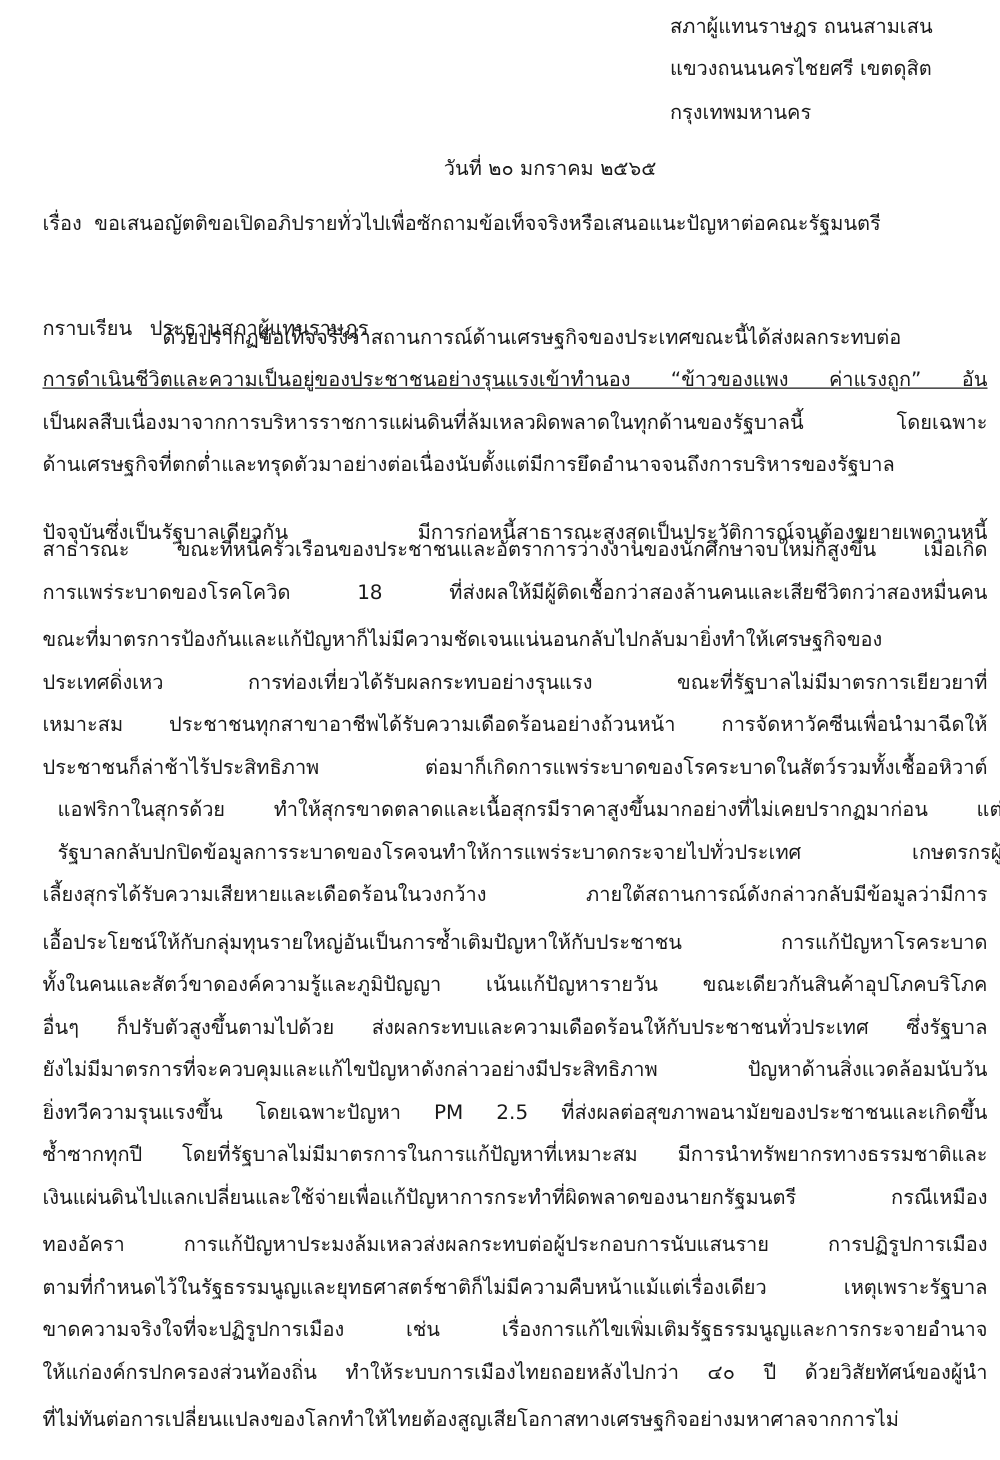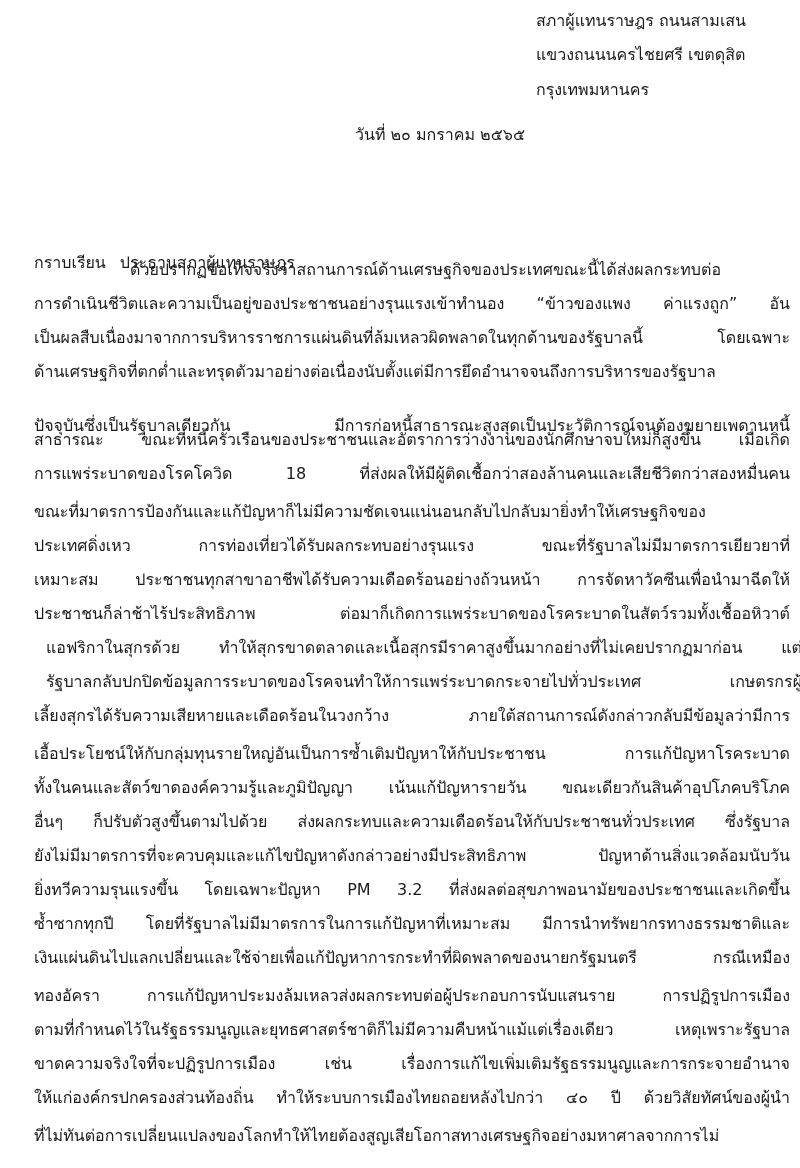--- a/index.html
+++ b/index.html
@@ -50,45 +50,48 @@
 <div class="page">
 
   <div>
     <div class="line addr" style="top:10px;">สภาผู้แทนราษฎร ถนนสามเสน</div>
     <div class="line addr" style="top:44px;">แขวงถนนนครไชยศรี เขตดุสิต</div>
     <div class="line addr" style="top:79px;">กรุงเทพมหานคร</div>
   </div>
 
   <div class="line date" style="top:124px;">วันที่ ๒๐ มกราคม ๒๕๖๕</div>
 
+  <div class="line subject" style="top:168px;">
+    <span>เรื่อง</span><span class="label-gap"></span><span>ขอเสนอญัตติขอเปิดอภิปรายทั่วไปเพื่อซักถามข้อเท็จจริงหรือเสนอแนะปัญหาต่อคณะรัฐมนตรี</span>
+  </div>
 
   <div class="line salutation" style="top:213px;margin-top:39px;">
     <span>กราบเรียน</span><span class="label-gap-wide"></span><span>ประธานสภาผู้แทนราษฎร</span>
   </div>
 
   <div>
     <div class="line body-line first" style="top:259px;">ด้วยปรากฏข้อเท็จจริงว่าสถานการณ์ด้านเศรษฐกิจของประเทศขณะนี้ได้ส่งผลกระทบต่อ</div>
-    <div class="line body-line" style="top:293px;">การดำเนินชีวิตและความเป็นอยู่ของประชาชนอย่างรุนแรงเข้าทำนอง “ข้าวของแพง ค่าแรงถูก” อัน</div>
+    <div class="line body-line" style="top:293px;text-decoration:underline;">การดำเนินชีวิตและความเป็นอยู่ของประชาชนอย่างรุนแรงเข้าทำนอง “ข้าวของแพง ค่าแรงถูก” อัน</div>
     <div class="line body-line" style="top:327px;">เป็นผลสืบเนื่องมาจากการบริหารราชการแผ่นดินที่ล้มเหลวผิดพลาดในทุกด้านของรัฐบาลนี้ โดยเฉพาะ</div>
     <div class="line body-line" style="top:361px;">ด้านเศรษฐกิจที่ตกต่ำและทรุดตัวมาอย่างต่อเนื่องนับตั้งแต่มีการยึดอำนาจจนถึงการบริหารของรัฐบาล</div>
     <div class="line body-line" style="top:395px;margin-top:20px;">ปัจจุบันซึ่งเป็นรัฐบาลเดียวกัน มีการก่อหนี้สาธารณะสูงสุดเป็นประวัติการณ์จนต้องขยายเพดานหนี้</div>
     <div class="line body-line" style="top:429px;">สาธารณะ ขณะที่หนี้ครัวเรือนของประชาชนและอัตราการว่างงานของนักศึกษาจบใหม่ก็สูงขึ้น เมื่อเกิด</div>
     <div class="line body-line" style="top:463px;">การแพร่ระบาดของโรคโควิด 18 ที่ส่งผลให้มีผู้ติดเชื้อกว่าสองล้านคนและเสียชีวิตกว่าสองหมื่นคน</div>
     <div class="line body-line" style="top:501px;">ขณะที่มาตรการป้องกันและแก้ปัญหาก็ไม่มีความชัดเจนแน่นอนกลับไปกลับมายิ่งทำให้เศรษฐกิจของ</div>
     <div class="line body-line" style="top:535px;">ประเทศดิ่งเหว การท่องเที่ยวได้รับผลกระทบอย่างรุนแรง ขณะที่รัฐบาลไม่มีมาตรการเยียวยาที่</div>
     <div class="line body-line" style="top:569px;">เหมาะสม ประชาชนทุกสาขาอาชีพได้รับความเดือดร้อนอย่างถ้วนหน้า การจัดหาวัคซีนเพื่อนำมาฉีดให้</div>
     <div class="line body-line" style="top:603px;">ประชาชนก็ล่าช้าไร้ประสิทธิภาพ ต่อมาก็เกิดการแพร่ระบาดของโรคระบาดในสัตว์รวมทั้งเชื้ออหิวาต์</div>
     <div class="line body-line" style="top:637px;margin-left:12px;">แอฟริกาในสุกรด้วย ทำให้สุกรขาดตลาดและเนื้อสุกรมีราคาสูงขึ้นมากอย่างที่ไม่เคยปรากฏมาก่อน แต่</div>
     <div class="line body-line" style="top:671px;margin-left:12px;">รัฐบาลกลับปกปิดข้อมูลการระบาดของโรคจนทำให้การแพร่ระบาดกระจายไปทั่วประเทศ เกษตรกรผู้</div>
     <div class="line body-line" style="top:705px;">เลี้ยงสุกรได้รับความเสียหายและเดือดร้อนในวงกว้าง ภายใต้สถานการณ์ดังกล่าวกลับมีข้อมูลว่ามีการ</div>
     <div class="line body-line" style="top:743px;">เอื้อประโยชน์ให้กับกลุ่มทุนรายใหญ่อันเป็นการซ้ำเติมปัญหาให้กับประชาชน การแก้ปัญหาโรคระบาด</div>
     <div class="line body-line" style="top:777px;">ทั้งในคนและสัตว์ขาดองค์ความรู้และภูมิปัญญา เน้นแก้ปัญหารายวัน ขณะเดียวกันสินค้าอุปโภคบริโภค</div>
     <div class="line body-line" style="top:811px;">อื่นๆ ก็ปรับตัวสูงขึ้นตามไปด้วย ส่งผลกระทบและความเดือดร้อนให้กับประชาชนทั่วประเทศ ซึ่งรัฐบาล</div>
     <div class="line body-line" style="top:845px;">ยังไม่มีมาตรการที่จะควบคุมและแก้ไขปัญหาดังกล่าวอย่างมีประสิทธิภาพ ปัญหาด้านสิ่งแวดล้อมนับวัน</div>
-    <div class="line body-line" style="top:879px;">ยิ่งทวีความรุนแรงขึ้น โดยเฉพาะปัญหา PM  3.2  ที่ส่งผลต่อสุขภาพอนามัยของประชาชนและเกิดขึ้น</div>
+    <div class="line body-line" style="top:879px;">ยิ่งทวีความรุนแรงขึ้น โดยเฉพาะปัญหา PM  2.5  ที่ส่งผลต่อสุขภาพอนามัยของประชาชนและเกิดขึ้น</div>
     <div class="line body-line" style="top:913px;">ซ้ำซากทุกปี โดยที่รัฐบาลไม่มีมาตรการในการแก้ปัญหาที่เหมาะสม มีการนำทรัพยากรทางธรรมชาติและ</div>
     <div class="line body-line" style="top:947px;">เงินแผ่นดินไปแลกเปลี่ยนและใช้จ่ายเพื่อแก้ปัญหาการกระทำที่ผิดพลาดของนายกรัฐมนตรี กรณีเหมือง</div>
     <div class="line body-line" style="top:985px;">ทองอัครา การแก้ปัญหาประมงล้มเหลวส่งผลกระทบต่อผู้ประกอบการนับแสนราย การปฏิรูปการเมือง</div>
     <div class="line body-line" style="top:1019px;">ตามที่กำหนดไว้ในรัฐธรรมนูญและยุทธศาสตร์ชาติก็ไม่มีความคืบหน้าแม้แต่เรื่องเดียว เหตุเพราะรัฐบาล</div>
     <div class="line body-line" style="top:1053px;">ขาดความจริงใจที่จะปฏิรูปการเมือง เช่น เรื่องการแก้ไขเพิ่มเติมรัฐธรรมนูญและการกระจายอำนาจ</div>
     <div class="line body-line" style="top:1087px;">ให้แก่องค์กรปกครองส่วนท้องถิ่น ทำให้ระบบการเมืองไทยถอยหลังไปกว่า ๔๐ ปี ด้วยวิสัยทัศน์ของผู้นำ</div>
     <div class="line body-line" style="top:1125px;">ที่ไม่ทันต่อการเปลี่ยนแปลงของโลกทำให้ไทยต้องสูญเสียโอกาสทางเศรษฐกิจอย่างมหาศาลจากการไม่</div>
   </div>
 
 </div>

